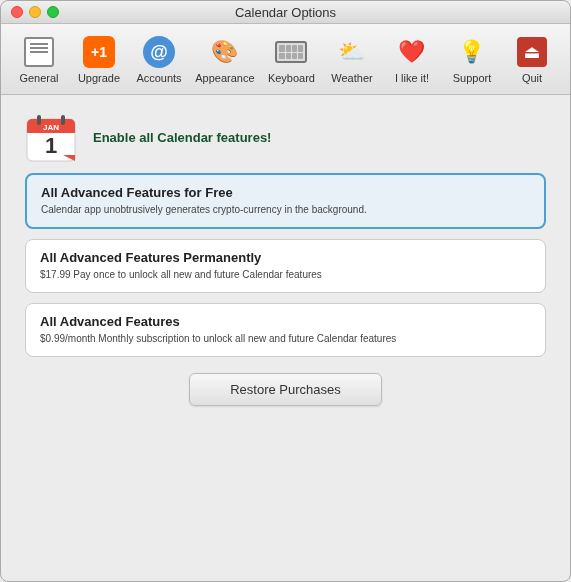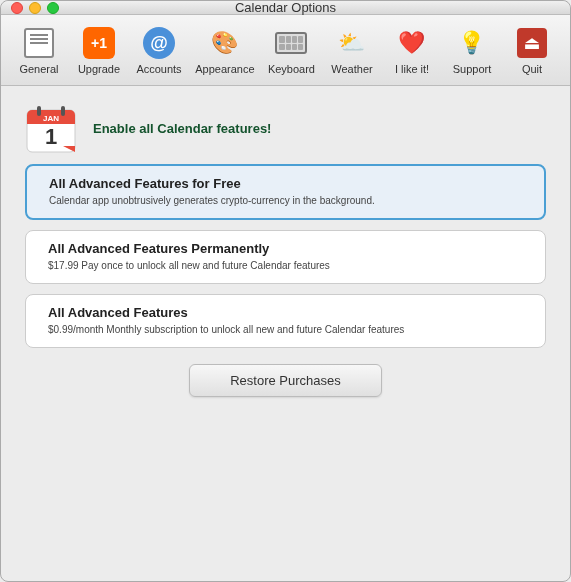--- a/index.html
+++ b/index.html
@@ -10,21 +10,21 @@
       background: #ececec;
       font-family: -apple-system, "Helvetica Neue", Arial, sans-serif;
       overflow: hidden;
       border-radius: 8px;
       border: 1px solid #aaa;
     }
 
     
     .title-bar {
       background: linear-gradient(to bottom, #f0f0f0, #d8d8d8);
-      height: 14px;
+      height: 23px;
       display: flex;
       align-items: center;
       justify-content: center;
       position: relative;
       border-bottom: 1px solid #bbb;
       border-radius: 8px 8px 0 0;
     }
 
     .title-bar-buttons {
       position: absolute;
@@ -212,21 +212,21 @@
       font-size: 13px;
       font-weight: 600;
       color: #14532d;
     }
 
     
     .option-card {
       background: white;
       border: 1.5px solid #ccc;
       border-radius: 8px;
-      padding: 10px 22px;
+      padding: 10px 14px;
       margin-bottom: 10px;
       cursor: pointer;
     }
 
     .option-card.selected {
       border-color: #4a9fd4;
       border-width: 2px;
       background: #e8f0f8;
     }
 

